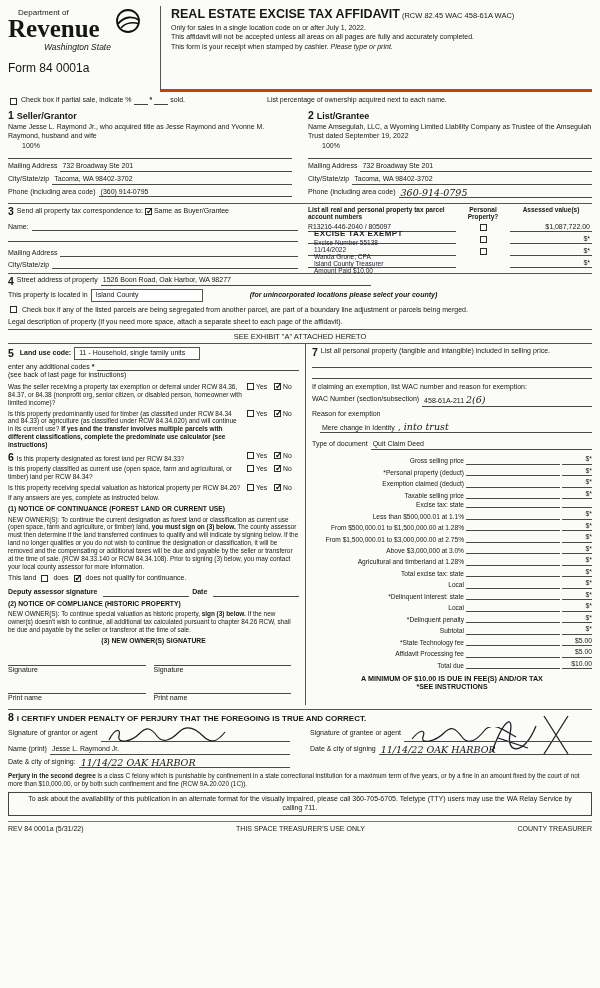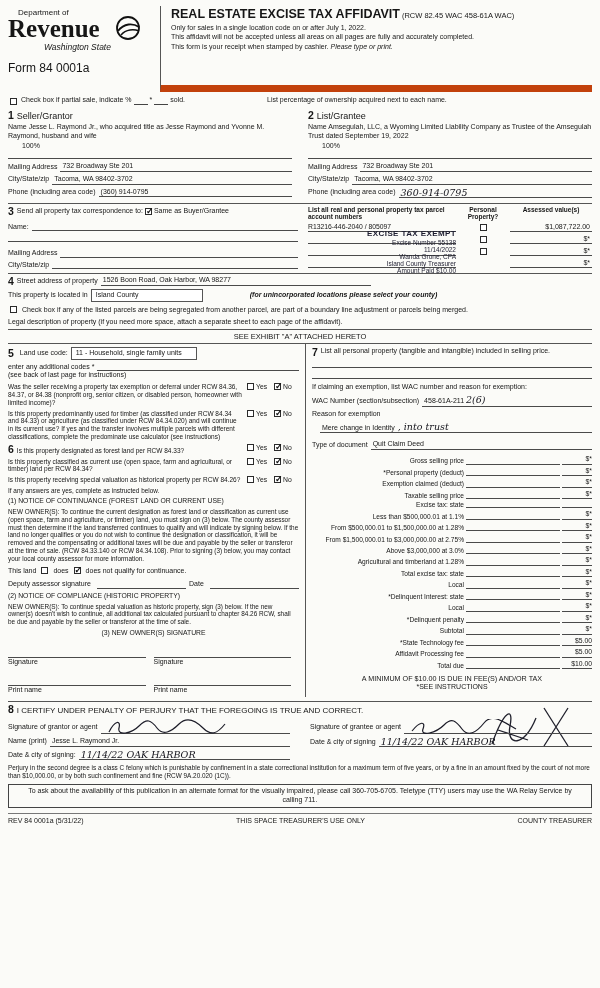--- a/index.html
+++ b/index.html
@@ -1,40 +1,40 @@
 <!DOCTYPE html>
 <html><head>
 <meta charset="utf-8">
 <style>
 *{margin:0;padding:0;box-sizing:border-box}
 html,body{background:#ddd}
 .page{width:600px;height:988px;margin:0 auto;background:#fbfbf8;color:#161616;
   font-family:"Liberation Sans",sans-serif;font-size:7px;line-height:1.25;
   padding:6px 8px 4px;position:relative;overflow:hidden}
-.b{font-weight:400}
+.b{font-weight:700}
 .it{font-style:italic}
 .center{text-align:center}
 .secnum{font-weight:700;font-size:10.5px;margin-right:3px;line-height:1}
 .cb{display:inline-block;width:7px;height:7px;border:1px solid #2b2b2b;background:#fff;
   position:relative;vertical-align:-1px;margin:0 2px;flex:none}
 .cb.checked::after{content:"✓";position:absolute;left:0;top:-3px;font-size:9px;font-weight:700;color:#111}
-.frow{display:flex;align-items:center;margin-top:3px}
+.frow{display:flex;align-items:flex-start;margin-top:3px}
 .frow .lbl{white-space:nowrap}
 .fval{flex:1;border-bottom:1px solid #4a4a4a;margin-left:3px;padding:0 2px;min-height:8px}
 .hw{font-family:"DejaVu Serif",serif;font-style:italic;font-size:9.5px;line-height:1;color:#14141c}
 .blank-ul{border-bottom:1px solid #4a4a4a;height:11px}
 
 .header{display:flex;min-height:86px}
 .hdr-left{width:152px;padding-top:2px}
-.dept-row{display:flex;align-items:flex-end;gap:15px}
+.dept-row{display:flex;align-items:flex-start;gap:15px}
 .dept-of{font-size:8px;margin-left:10px}
 .revenue{font-family:"Liberation Serif",serif;font-weight:700;font-size:25px;line-height:.9}
 .wa-state{font-style:italic;font-size:8.5px;margin:1px 0 9px 36px}
 .form-no{font-size:12px;margin-top:9px}
-.hdr-right{flex:1;border-left:1px solid #555;border-bottom:7px solid #c2410c;padding:1px 0 3px 10px}
+.hdr-right{flex:1;border-left:1px solid #555;border-bottom:3px solid #c2410c;padding:1px 0 3px 10px}
 .title{font-weight:700;font-size:12.5px}
 .title-suffix{font-size:7.5px}
 .note{font-size:7px;margin-top:1px}
 
 .partial-row{display:flex;align-items:flex-end;margin-top:4px;gap:2px}
 .short-ul{display:inline-block;width:14px;border-bottom:1px solid #444;height:7px}
 .partial-right{margin-left:80px}
 
 .parties{display:flex;gap:16px;margin-top:5px}
 .party{flex:1}
@@ -47,21 +47,21 @@
 .sec3-left{width:300px;padding-right:10px}
 .sec3-right{flex:1;position:relative}
 .tax-head{display:flex;font-size:6.5px;line-height:1.1}
 .th1{width:148px;font-weight:700}
 .th2{width:54px;font-weight:700;text-align:center}
 .th3{flex:1;font-weight:700;text-align:center}
 .tax-row{display:flex;align-items:flex-end;height:12px}
 .tc1{width:148px;border-bottom:1px solid #4a4a4a;font-size:6.8px}
 .tc2{width:54px;text-align:center}
 .tc3{flex:1;border-bottom:1px solid #4a4a4a;text-align:right;padding-right:2px}
-.stamp{position:absolute;left:6px;top:24px;width:142px;text-align:right;line-height:1.08;font-size:6.5px;color:#1d1d30}
+.stamp{position:absolute;left:6px;top:24px;width:142px;text-align:left;line-height:1.08;font-size:6.5px;color:#1d1d30}
 .stamp-t{font-weight:700;font-size:8px;letter-spacing:.4px}
 
 .sec4{border-top:1px solid #555;margin-top:3px;padding-top:2px}
 .street-val{flex:none;width:270px}
 .located-row{display:flex;align-items:center;margin-top:3px;gap:3px}
 .select-box{display:inline-block;border:1px solid #555;background:#fff;padding:1px 14px 1px 4px;min-width:112px}
 .located-note{font-weight:700;font-style:italic;margin-left:44px}
 .seg-row{display:flex;align-items:flex-start;gap:3px;margin-top:4px}
 .legal{margin-top:3px}
 .exhibit{border-top:1px solid #555;border-bottom:1px solid #555;text-align:center;padding:2px 0;margin-top:2px;font-size:7.5px}

